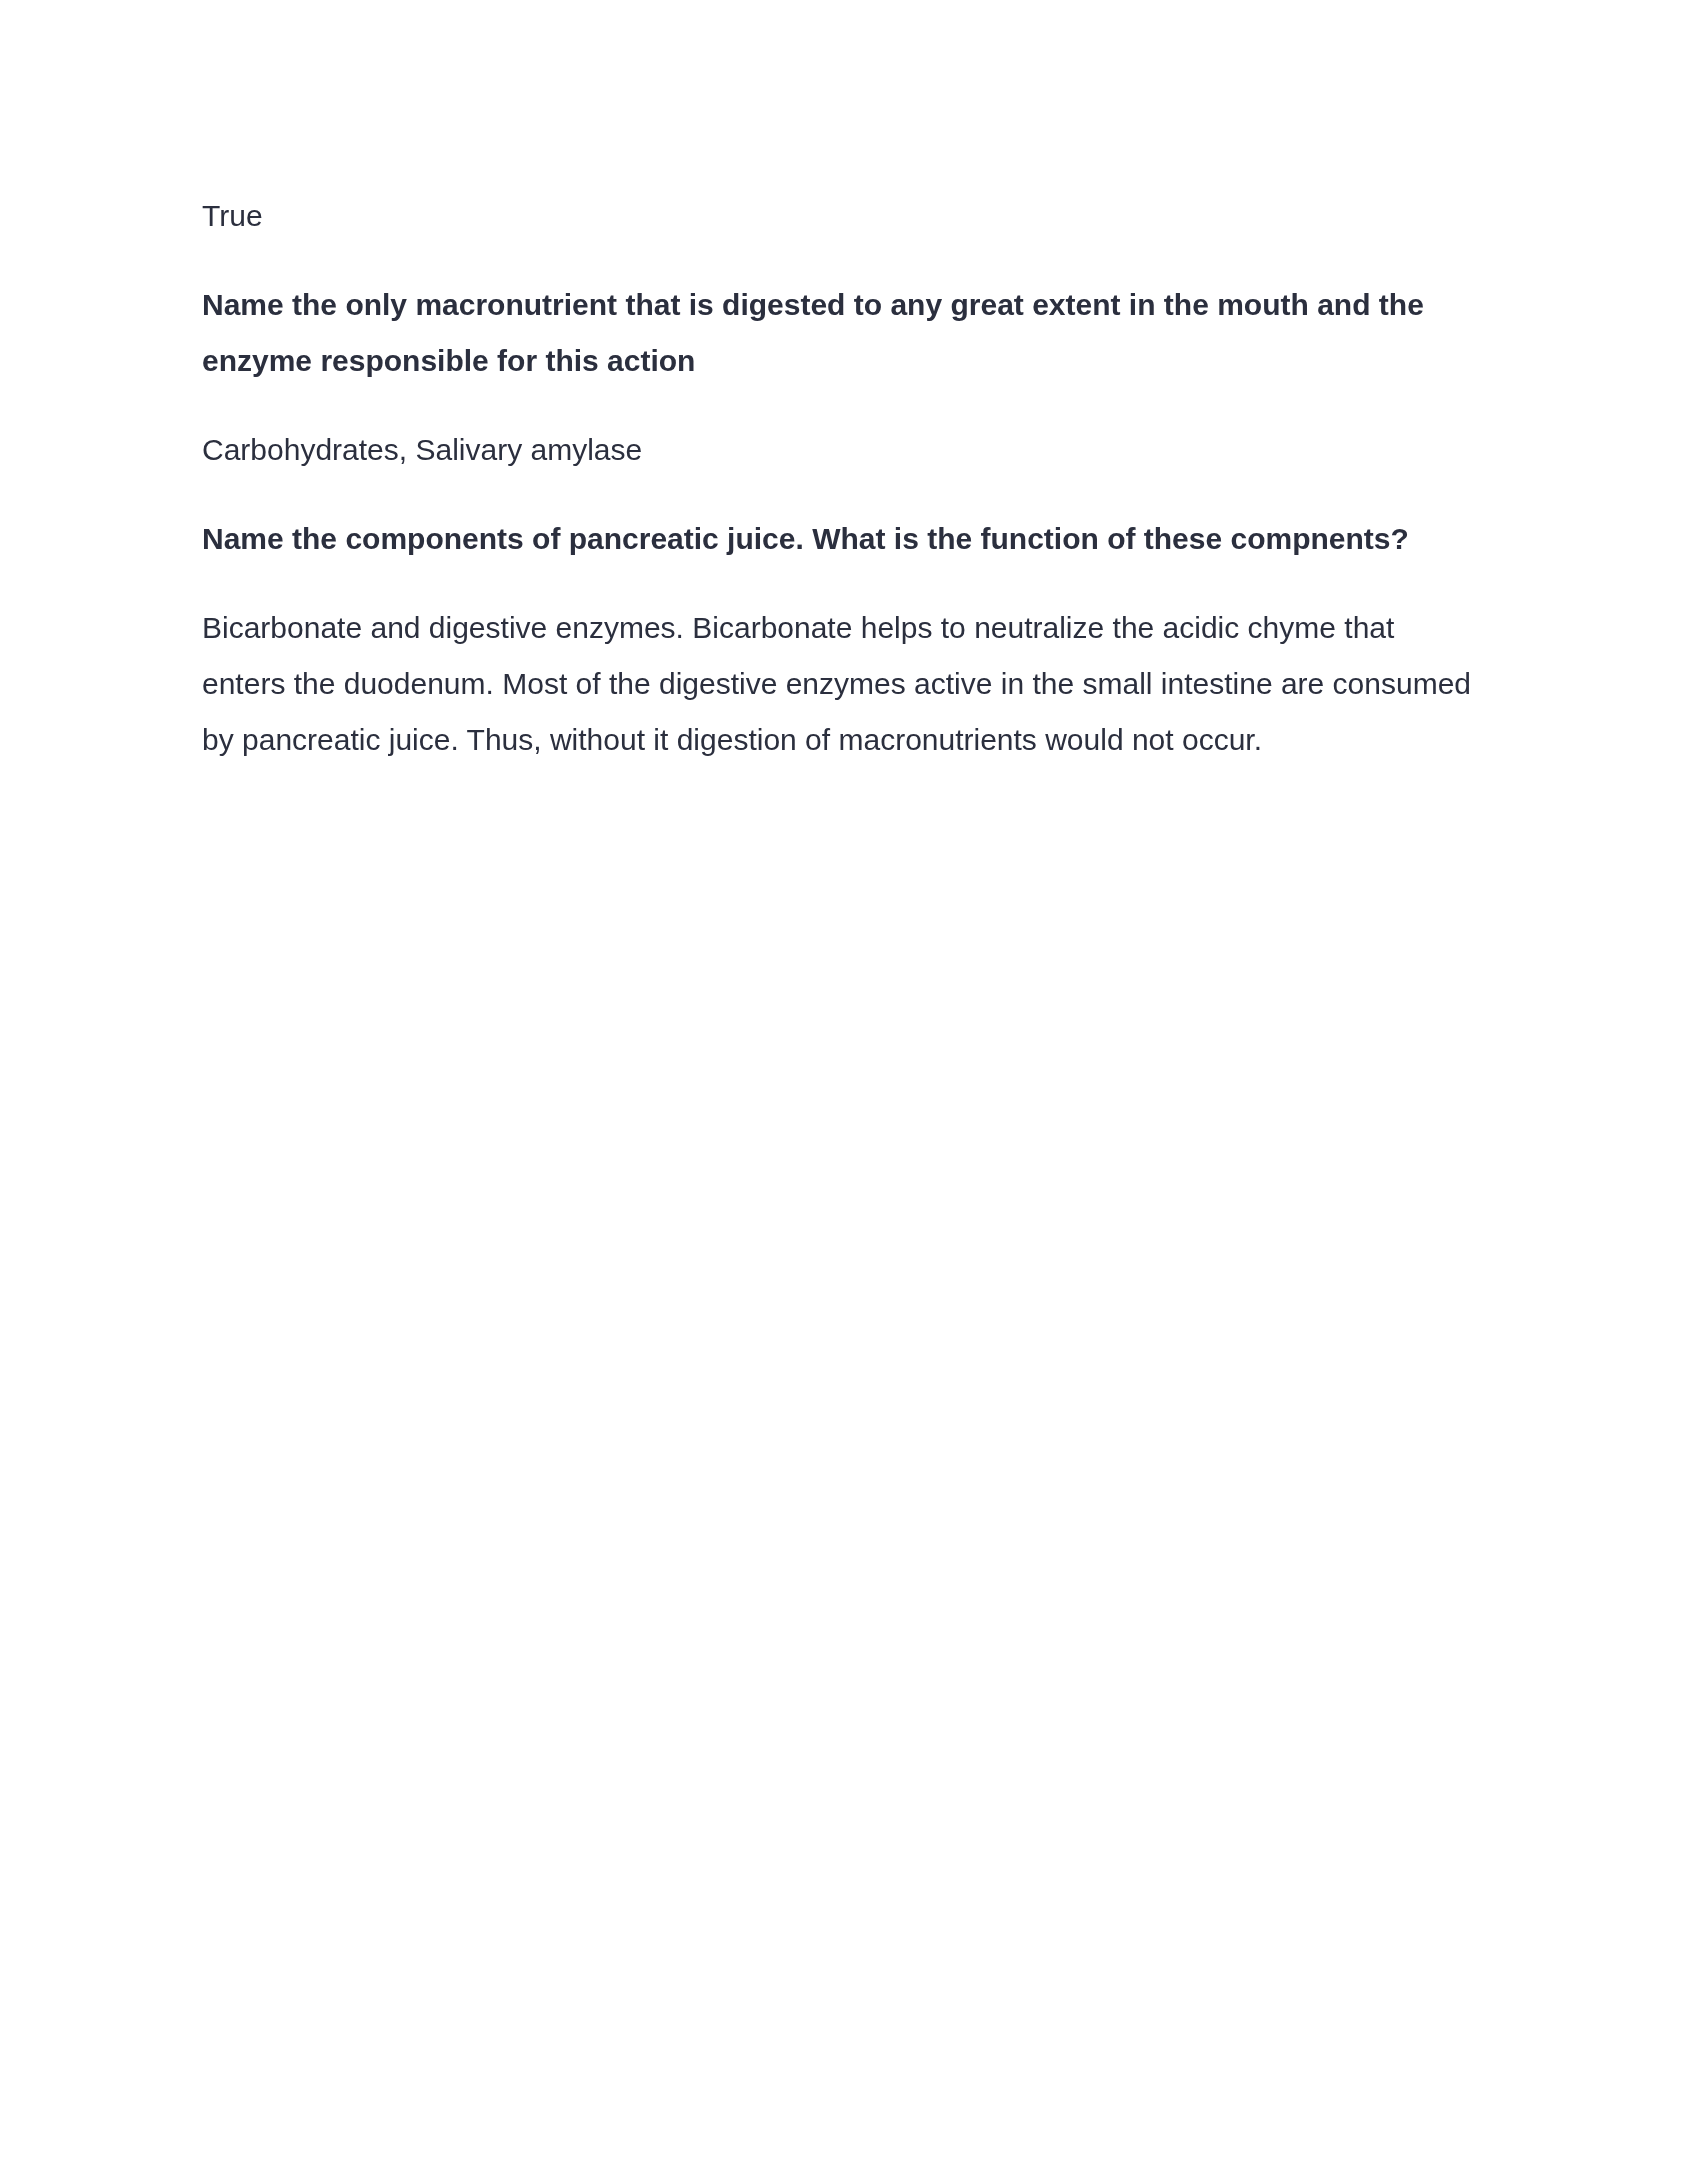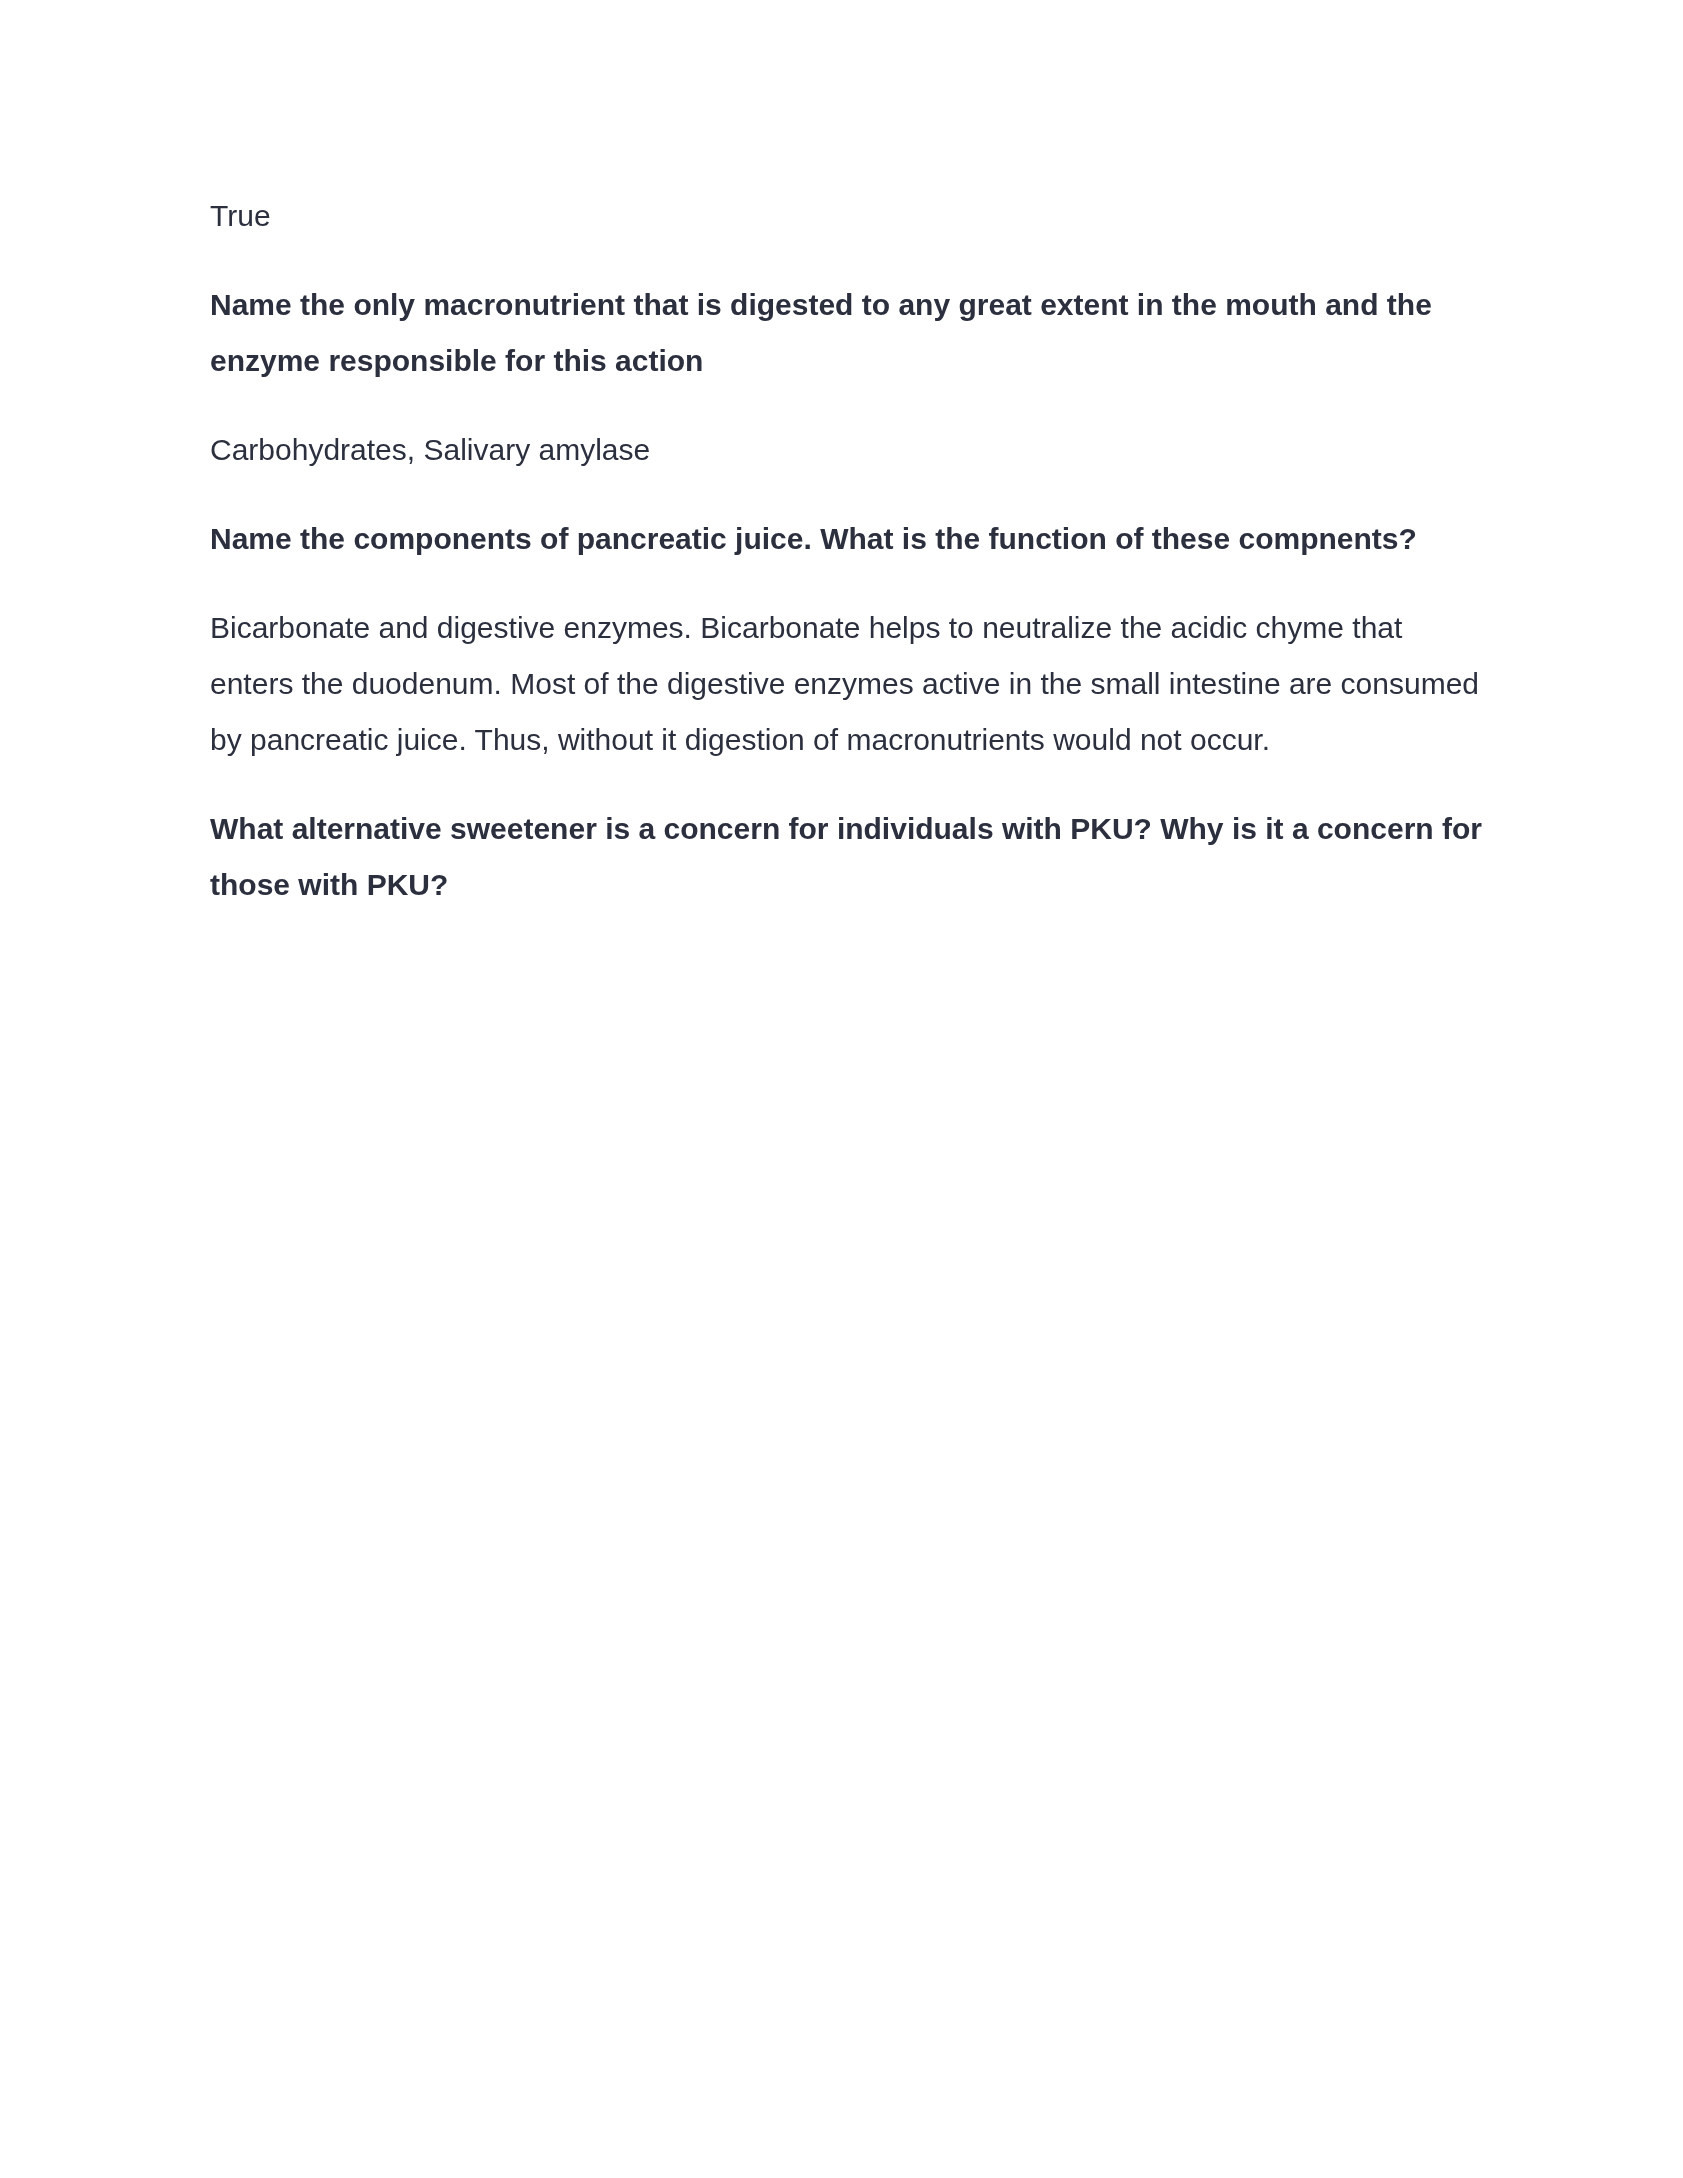--- a/index.html
+++ b/index.html
@@ -17,35 +17,34 @@
     position: absolute;
     left: 198px;
     top: 188px;
     width: 1287px;
     font-family: "Liberation Sans", sans-serif;
     color: #2b2f3e;
     font-size: 30px;
     line-height: 56px;
   }
   .para {
-    margin: 0 0 33px 12px;
+    margin: 0 0 33px 4px;
     padding: 0;
     letter-spacing: 0;
   }
   .q {
     font-weight: bold;
   }
   .a {
     font-weight: normal;
   }
 </style>
 </head>
 <body>
 
 <div class="page">
   <p class="para a">True</p>
   <p class="para q">Name the only macronutrient that is digested to any great extent in the mouth and the enzyme responsible for this action</p>
   <p class="para a">Carbohydrates, Salivary amylase</p>
   <p class="para q">Name the components of pancreatic juice. What is the function of these compnents?</p>
   <p class="para a">Bicarbonate and digestive enzymes. Bicarbonate helps to neutralize the acidic chyme that enters the duodenum. Most of the digestive enzymes active in the small intestine are consumed by pancreatic juice. Thus, without it digestion of macronutrients would not occur.</p>
-  <p class="para q">What alternative sweetener is a concern for individuals with PKU? Why is it a concern for those with PKU?</p>
 </div>
 
 
 </body></html>

